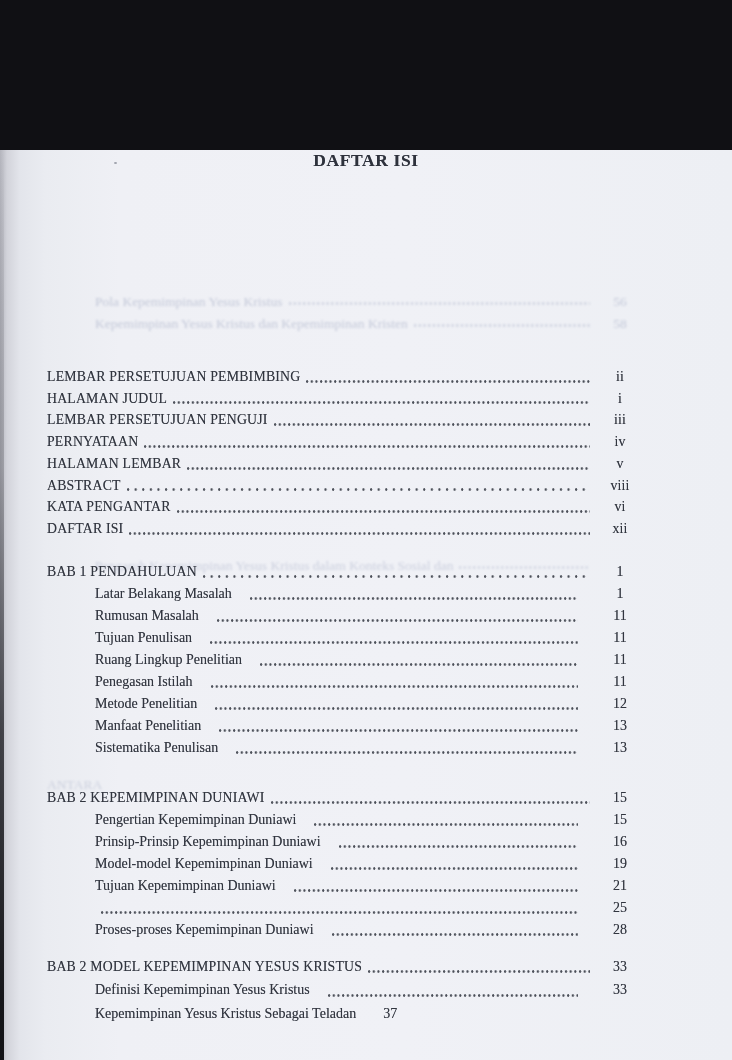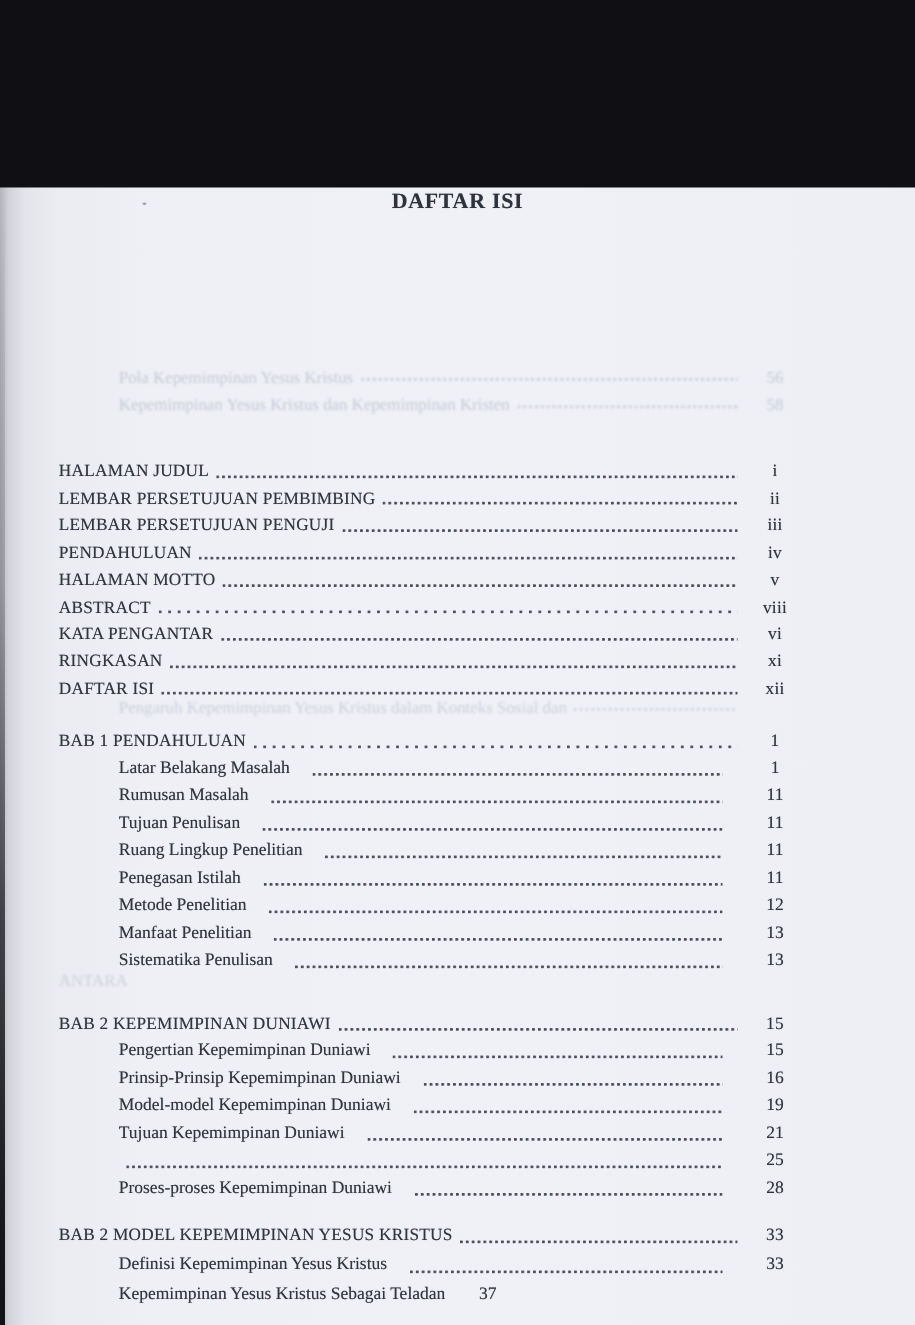--- a/index.html
+++ b/index.html
@@ -90,58 +90,53 @@
       <div class="ghost g3">
         <span class="lbl">ANTARA</span>
       </div>
     </div>
 
   <h1 class="title">DAFTAR ISI</h1>
 
   <div class="content">
     <div class="front-matter" id="front-matter">
         <div class="toc-row">
+          <span class="lbl">LEMBAR PERSETUJUAN PEMBIMBING</span>
+          <span class="leader"></span>
+          <span class="pagecol">ii</span>
+        </div>
+        <div class="toc-row">
           <span class="lbl">HALAMAN JUDUL</span>
           <span class="leader"></span>
           <span class="pagecol">i</span>
         </div>
         <div class="toc-row">
-          <span class="lbl">LEMBAR PERSETUJUAN PEMBIMBING</span>
-          <span class="leader"></span>
-          <span class="pagecol">ii</span>
-        </div>
-        <div class="toc-row">
           <span class="lbl">LEMBAR PERSETUJUAN PENGUJI</span>
           <span class="leader"></span>
           <span class="pagecol">iii</span>
         </div>
         <div class="toc-row">
-          <span class="lbl">PENDAHULUAN</span>
+          <span class="lbl">PERNYATAAN</span>
           <span class="leader"></span>
           <span class="pagecol">iv</span>
         </div>
         <div class="toc-row">
-          <span class="lbl">HALAMAN MOTTO</span>
+          <span class="lbl">HALAMAN LEMBAR</span>
           <span class="leader"></span>
           <span class="pagecol">v</span>
         </div>
         <div class="toc-row">
           <span class="lbl">ABSTRACT</span>
           <span class="leader wide"></span>
           <span class="pagecol">viii</span>
         </div>
         <div class="toc-row">
           <span class="lbl">KATA PENGANTAR</span>
           <span class="leader"></span>
           <span class="pagecol">vi</span>
-        </div>
-        <div class="toc-row">
-          <span class="lbl">RINGKASAN</span>
-          <span class="leader"></span>
-          <span class="pagecol">xi</span>
         </div>
         <div class="toc-row">
           <span class="lbl">DAFTAR ISI</span>
           <span class="leader"></span>
           <span class="pagecol">xii</span>
         </div>
       </div>
     <div id="chapters">
         <section class="chapter first">
           <div class="toc-row heading">

